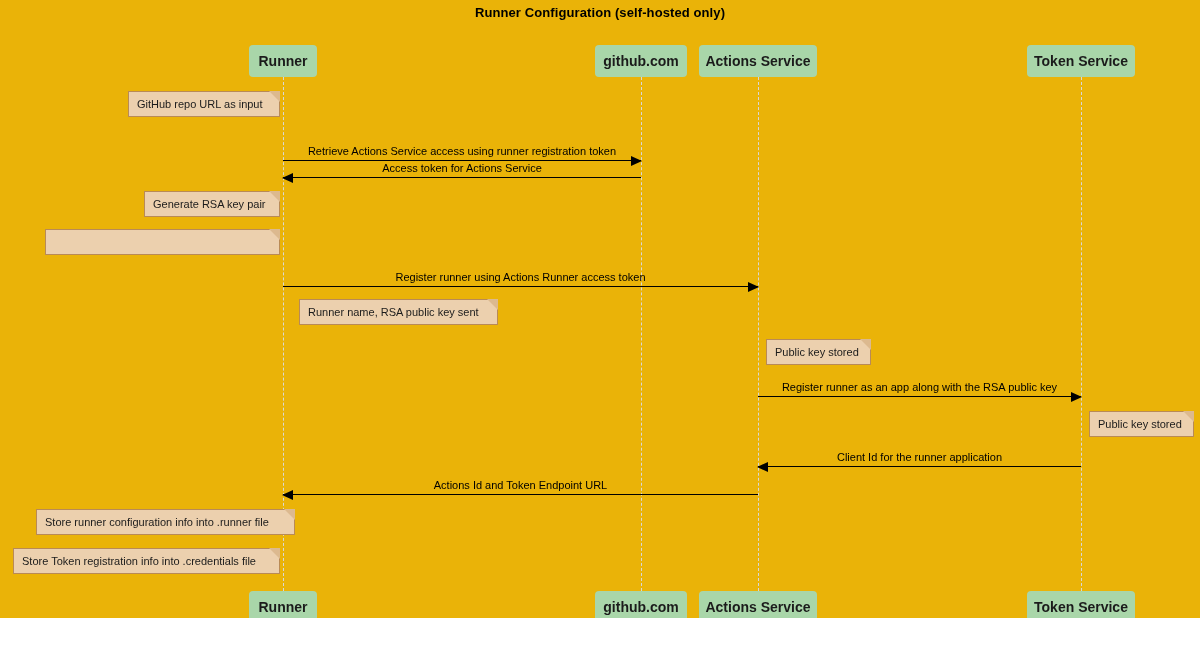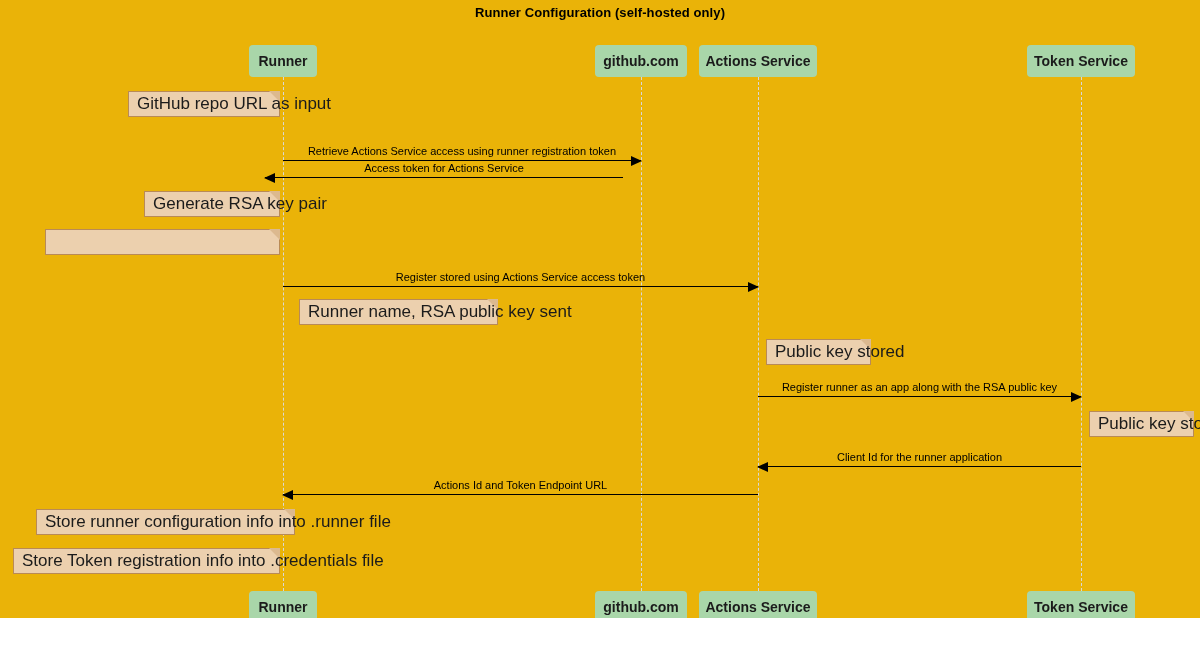--- a/index.html
+++ b/index.html
@@ -53,21 +53,21 @@
   }
 
   
   .note {
     position: absolute;
     box-sizing: border-box;
     background: #ecd0ae;
     border: 1px solid #b98a56;
     height: 26px;
     line-height: 24px;
-    font-size: 17px;
+    font-size: 11px;
     color: #1b1b1b;
     white-space: nowrap;
     padding: 0 8px;
   }
   .note .fold {
     position: absolute;
     top: -1px;
     right: -1px;
     width: 11px;
     height: 11px;
@@ -149,27 +149,27 @@
       <div class="participant" style="left: 249px; top: 591px; width: 68px;">Runner</div>
       <div class="participant" style="left: 595px; top: 591px; width: 92px;">github.com</div>
       <div class="participant" style="left: 699px; top: 591px; width: 118px;">Actions Service</div>
       <div class="participant" style="left: 1027px; top: 591px; width: 108px;">Token Service</div>
     </div>
   <div id="messages">
       <div class="msg" style="left: 283px; top: 160px; width: 358px;">
         <div class="arrowhead right"></div>
         <div class="msg-label">Retrieve Actions Service access using runner registration token</div>
       </div>
-      <div class="msg" style="left: 265px; top: 177px; width: 358px;">
+      <div class="msg" style="left: 283px; top: 177px; width: 358px;">
         <div class="arrowhead left"></div>
         <div class="msg-label">Access token for Actions Service</div>
       </div>
       <div class="msg" style="left: 283px; top: 286px; width: 475px;">
         <div class="arrowhead right"></div>
-        <div class="msg-label">Register stored using Actions Service access token</div>
+        <div class="msg-label">Register runner using Actions Runner access token</div>
       </div>
       <div class="msg" style="left: 758px; top: 396px; width: 323px;">
         <div class="arrowhead right"></div>
         <div class="msg-label">Register runner as an app along with the RSA public key</div>
       </div>
       <div class="msg" style="left: 758px; top: 466px; width: 323px;">
         <div class="arrowhead left"></div>
         <div class="msg-label">Client Id for the runner application</div>
       </div>
       <div class="msg" style="left: 283px; top: 494px; width: 475px;">

